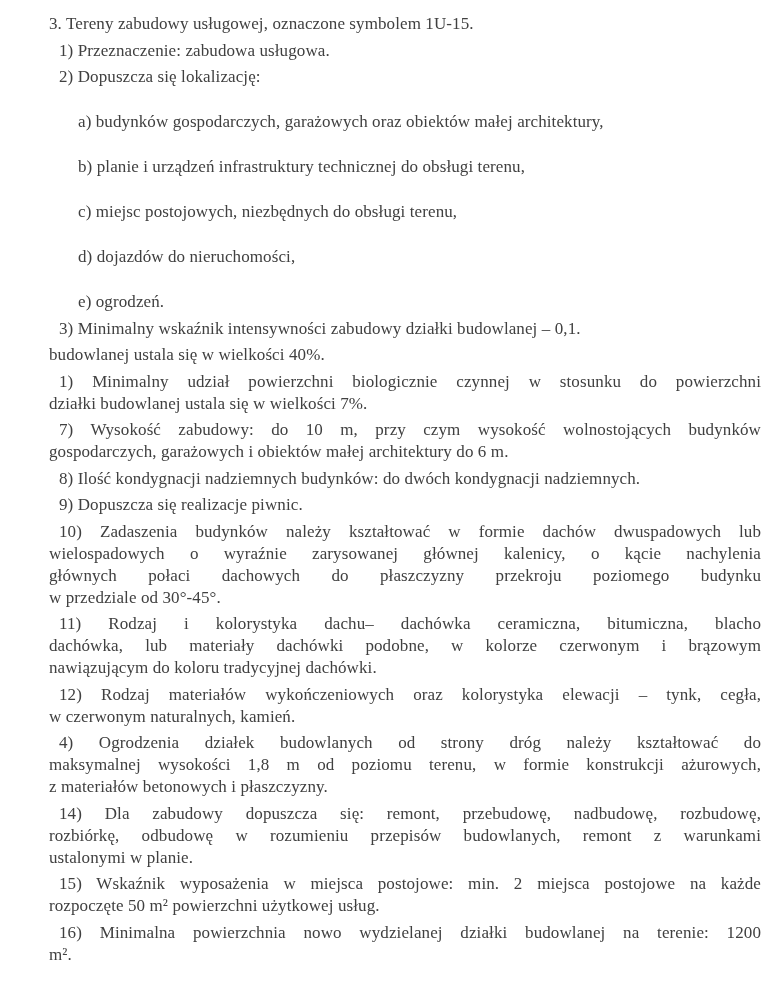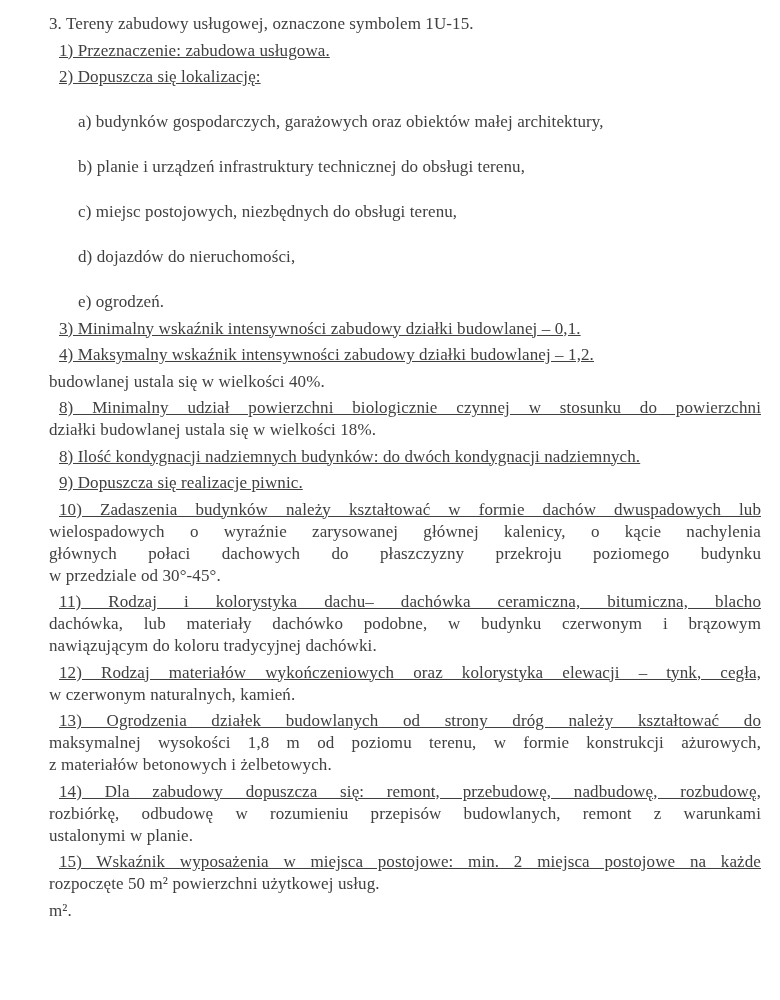--- a/index.html
+++ b/index.html
@@ -31,21 +31,20 @@
     text-align: justify;
     text-align-last: justify;
     white-space: normal;
   }
   .line.last {
     text-align: justify;
     text-align-last: auto; 
   }
   .para.item .line.first {
     padding-left: 10px;  
-    text-decoration: underline;
   }
   .para.heading .line.first {
     padding-left: 0;     
   }
   .para.subitem .line {
     padding-left: 29px;  
     margin-top: 23px;
   }
 </style>
 </head>
@@ -74,61 +73,63 @@
       <div class="para subitem">
         <div class="line first last">d) dojazdów do nieruchomości,</div>
       </div>
       <div class="para subitem">
         <div class="line first last">e) ogrodzeń.</div>
       </div>
       <div class="para item">
         <div class="line first last">3) Minimalny wskaźnik intensywności zabudowy działki budowlanej – 0,1.</div>
       </div>
       <div class="para item">
-        <div class="line first last">4) Maksymalny wskaźnik intensywności zabudowy działki budowlanej – 1,2.</div>
-      </div>
-      <div class="para item">
         <div class="line last">budowlanej ustala się w wielkości 40%.</div>
       </div>
       <div class="para item">
-        <div class="line first">8) Minimalny udział powierzchni biologicznie czynnej w stosunku do powierzchni</div>
-        <div class="line last">działki budowlanej ustala się w wielkości 18%.</div>
+        <div class="line first">1) Minimalny udział powierzchni biologicznie czynnej w stosunku do powierzchni</div>
+        <div class="line last">działki budowlanej ustala się w wielkości 7%.</div>
+      </div>
+      <div class="para item">
+        <div class="line first">7) Wysokość zabudowy: do 10 m, przy czym wysokość wolnostojących budynków</div>
+        <div class="line last">gospodarczych, garażowych i obiektów małej architektury do 6 m.</div>
       </div>
       <div class="para item">
         <div class="line first last">8) Ilość kondygnacji nadziemnych budynków: do dwóch kondygnacji nadziemnych.</div>
       </div>
       <div class="para item">
         <div class="line first last">9) Dopuszcza się realizacje piwnic.</div>
       </div>
       <div class="para item">
         <div class="line first">10) Zadaszenia budynków należy kształtować w formie dachów dwuspadowych lub</div>
         <div class="line">wielospadowych o wyraźnie zarysowanej głównej kalenicy, o kącie nachylenia</div>
         <div class="line">głównych połaci dachowych do płaszczyzny przekroju poziomego budynku</div>
         <div class="line last">w przedziale od 30°-45°.</div>
       </div>
       <div class="para item">
         <div class="line first">11) Rodzaj i kolorystyka dachu– dachówka ceramiczna, bitumiczna, blacho</div>
-        <div class="line">dachówka, lub materiały dachówko podobne, w budynku czerwonym i brązowym</div>
+        <div class="line">dachówka, lub materiały dachówki podobne, w kolorze czerwonym i brązowym</div>
         <div class="line last">nawiązującym do koloru tradycyjnej dachówki.</div>
       </div>
       <div class="para item">
         <div class="line first">12) Rodzaj materiałów wykończeniowych oraz kolorystyka elewacji – tynk, cegła,</div>
         <div class="line last">w czerwonym naturalnych, kamień.</div>
       </div>
       <div class="para item">
-        <div class="line first">13) Ogrodzenia działek budowlanych od strony dróg należy kształtować do</div>
+        <div class="line first">4) Ogrodzenia działek budowlanych od strony dróg należy kształtować do</div>
         <div class="line">maksymalnej wysokości 1,8 m od poziomu terenu, w formie konstrukcji ażurowych,</div>
-        <div class="line last">z materiałów betonowych i żelbetowych.</div>
+        <div class="line last">z materiałów betonowych i płaszczyzny.</div>
       </div>
       <div class="para item">
         <div class="line first">14) Dla zabudowy dopuszcza się: remont, przebudowę, nadbudowę, rozbudowę,</div>
         <div class="line">rozbiórkę, odbudowę w rozumieniu przepisów budowlanych, remont z warunkami</div>
         <div class="line last">ustalonymi w planie.</div>
       </div>
       <div class="para item">
         <div class="line first">15) Wskaźnik wyposażenia w miejsca postojowe: min. 2 miejsca postojowe na każde</div>
         <div class="line last">rozpoczęte 50 m² powierzchni użytkowej usług.</div>
       </div>
       <div class="para item">
+        <div class="line first">16) Minimalna powierzchnia nowo wydzielanej działki budowlanej na terenie: 1200</div>
         <div class="line last">m².</div>
       </div>
     </div>
 </div>
 
 </body></html>

